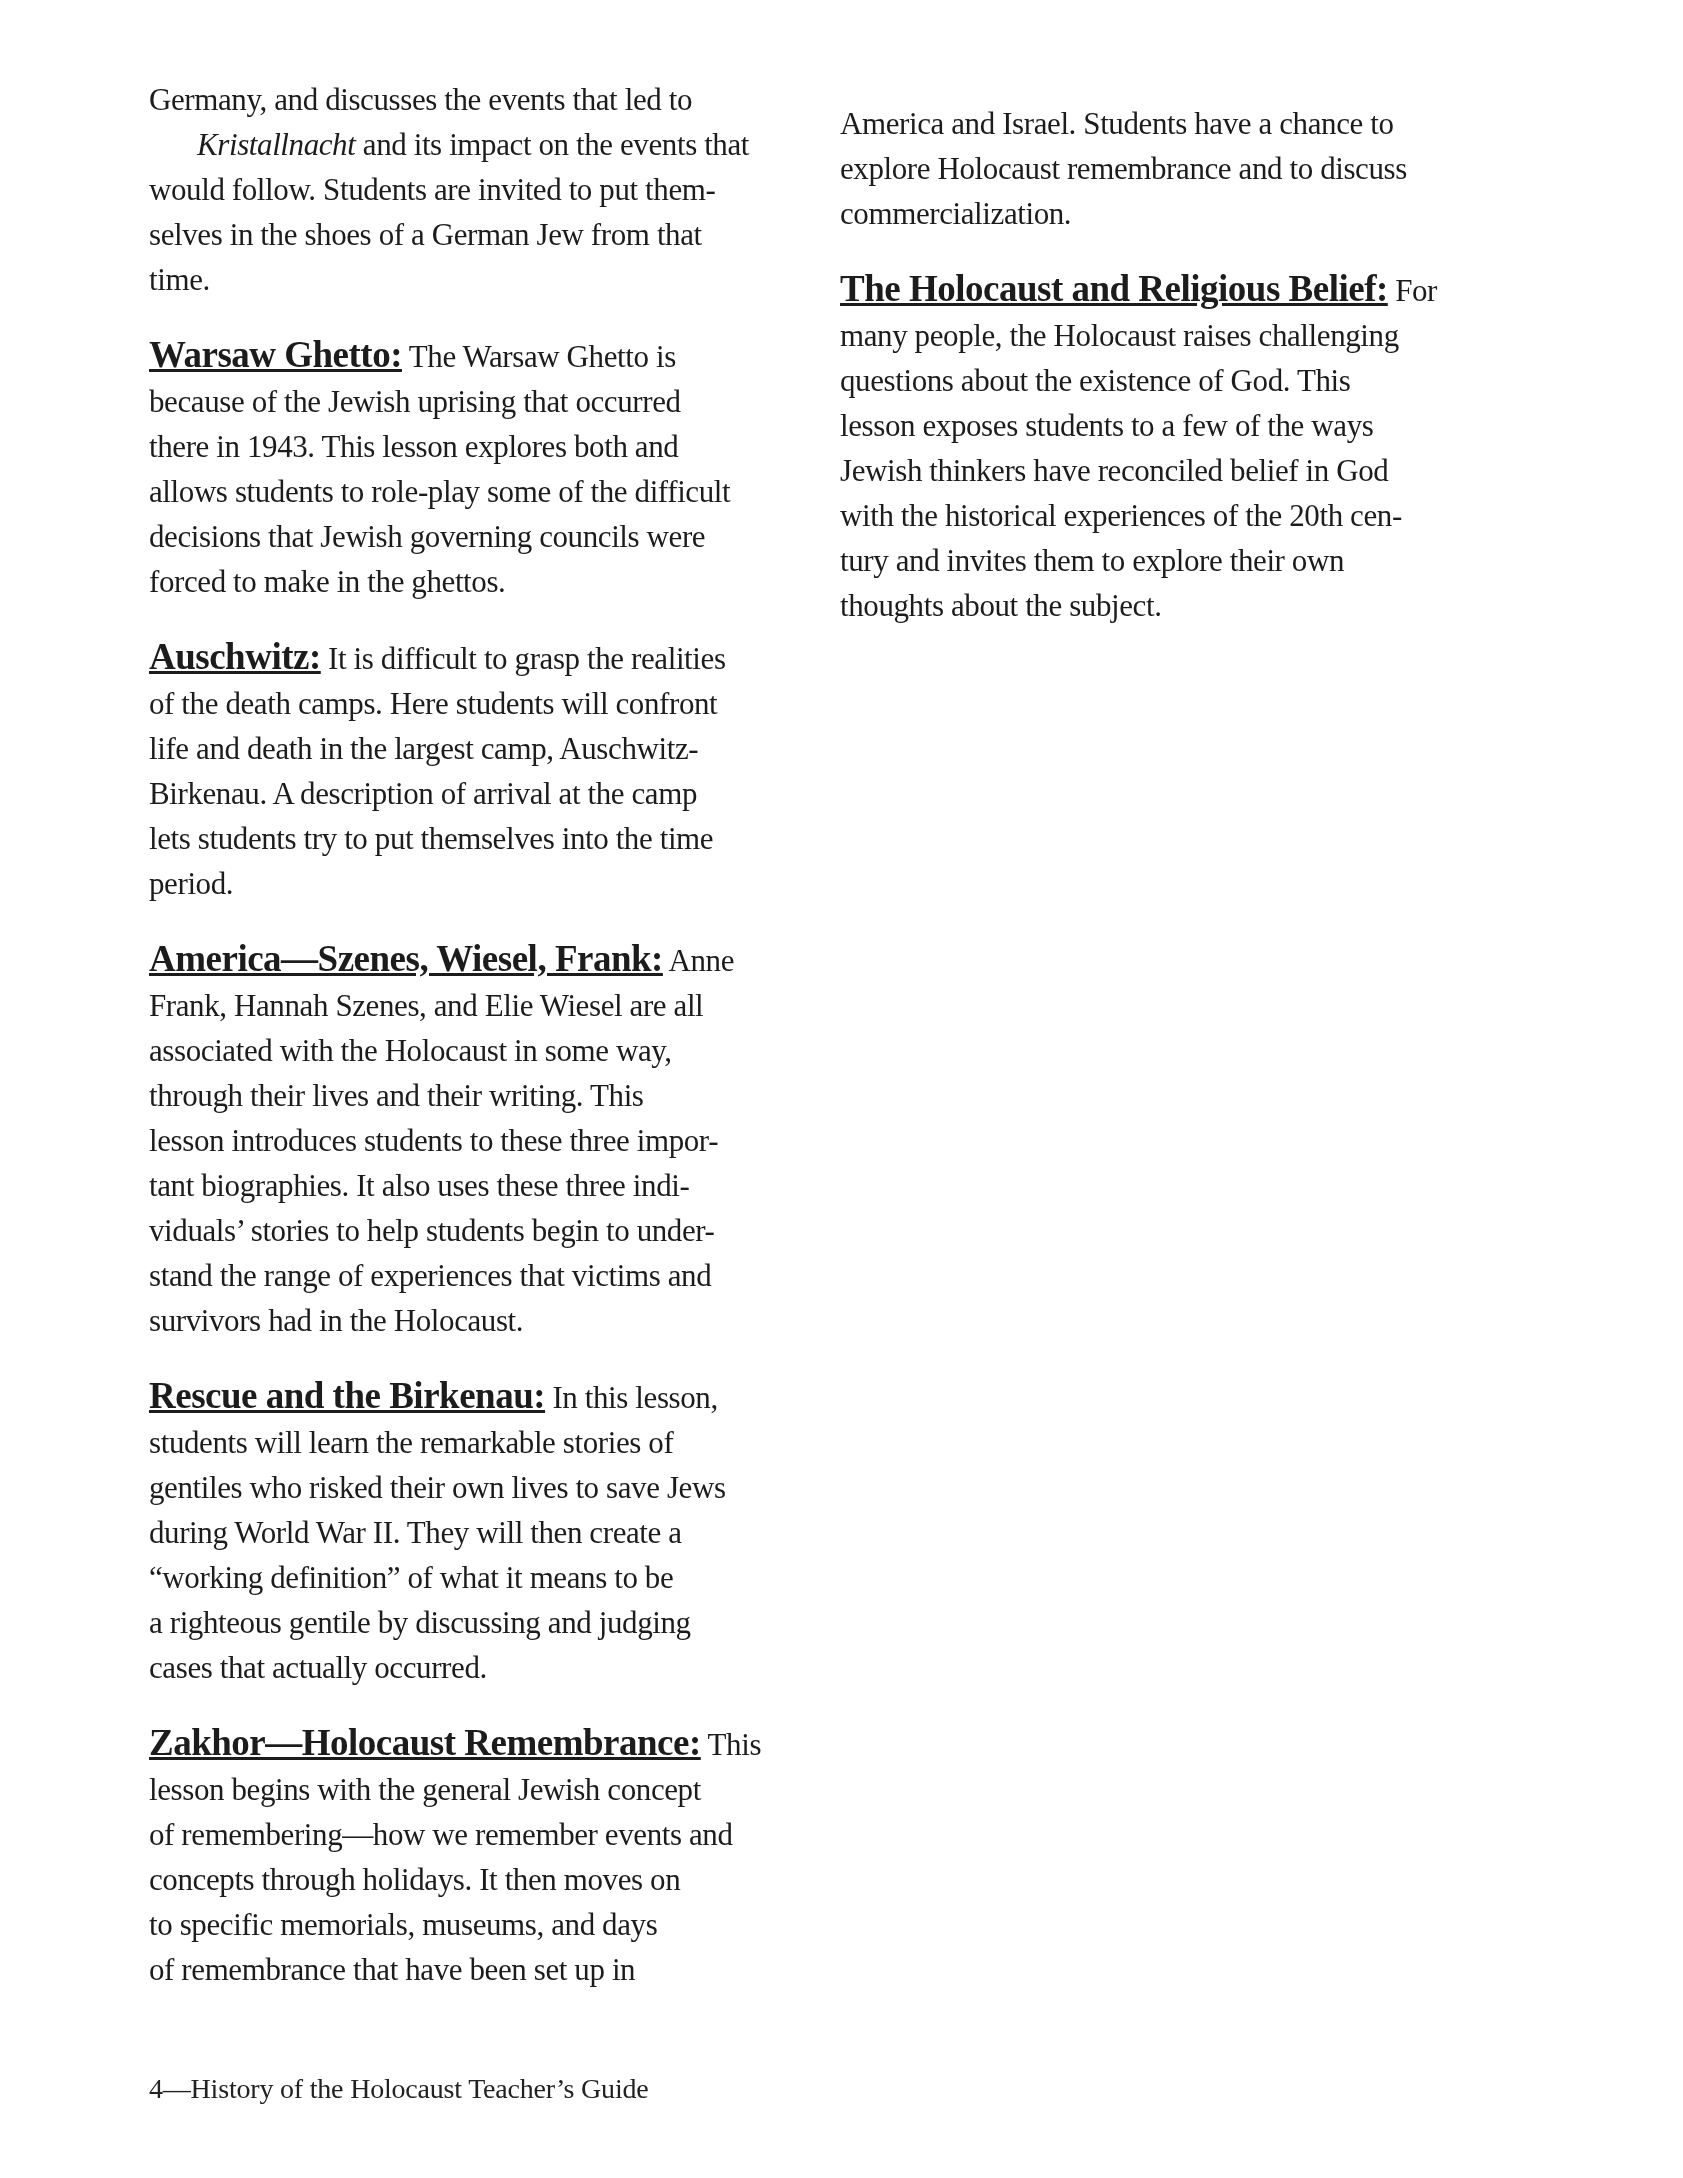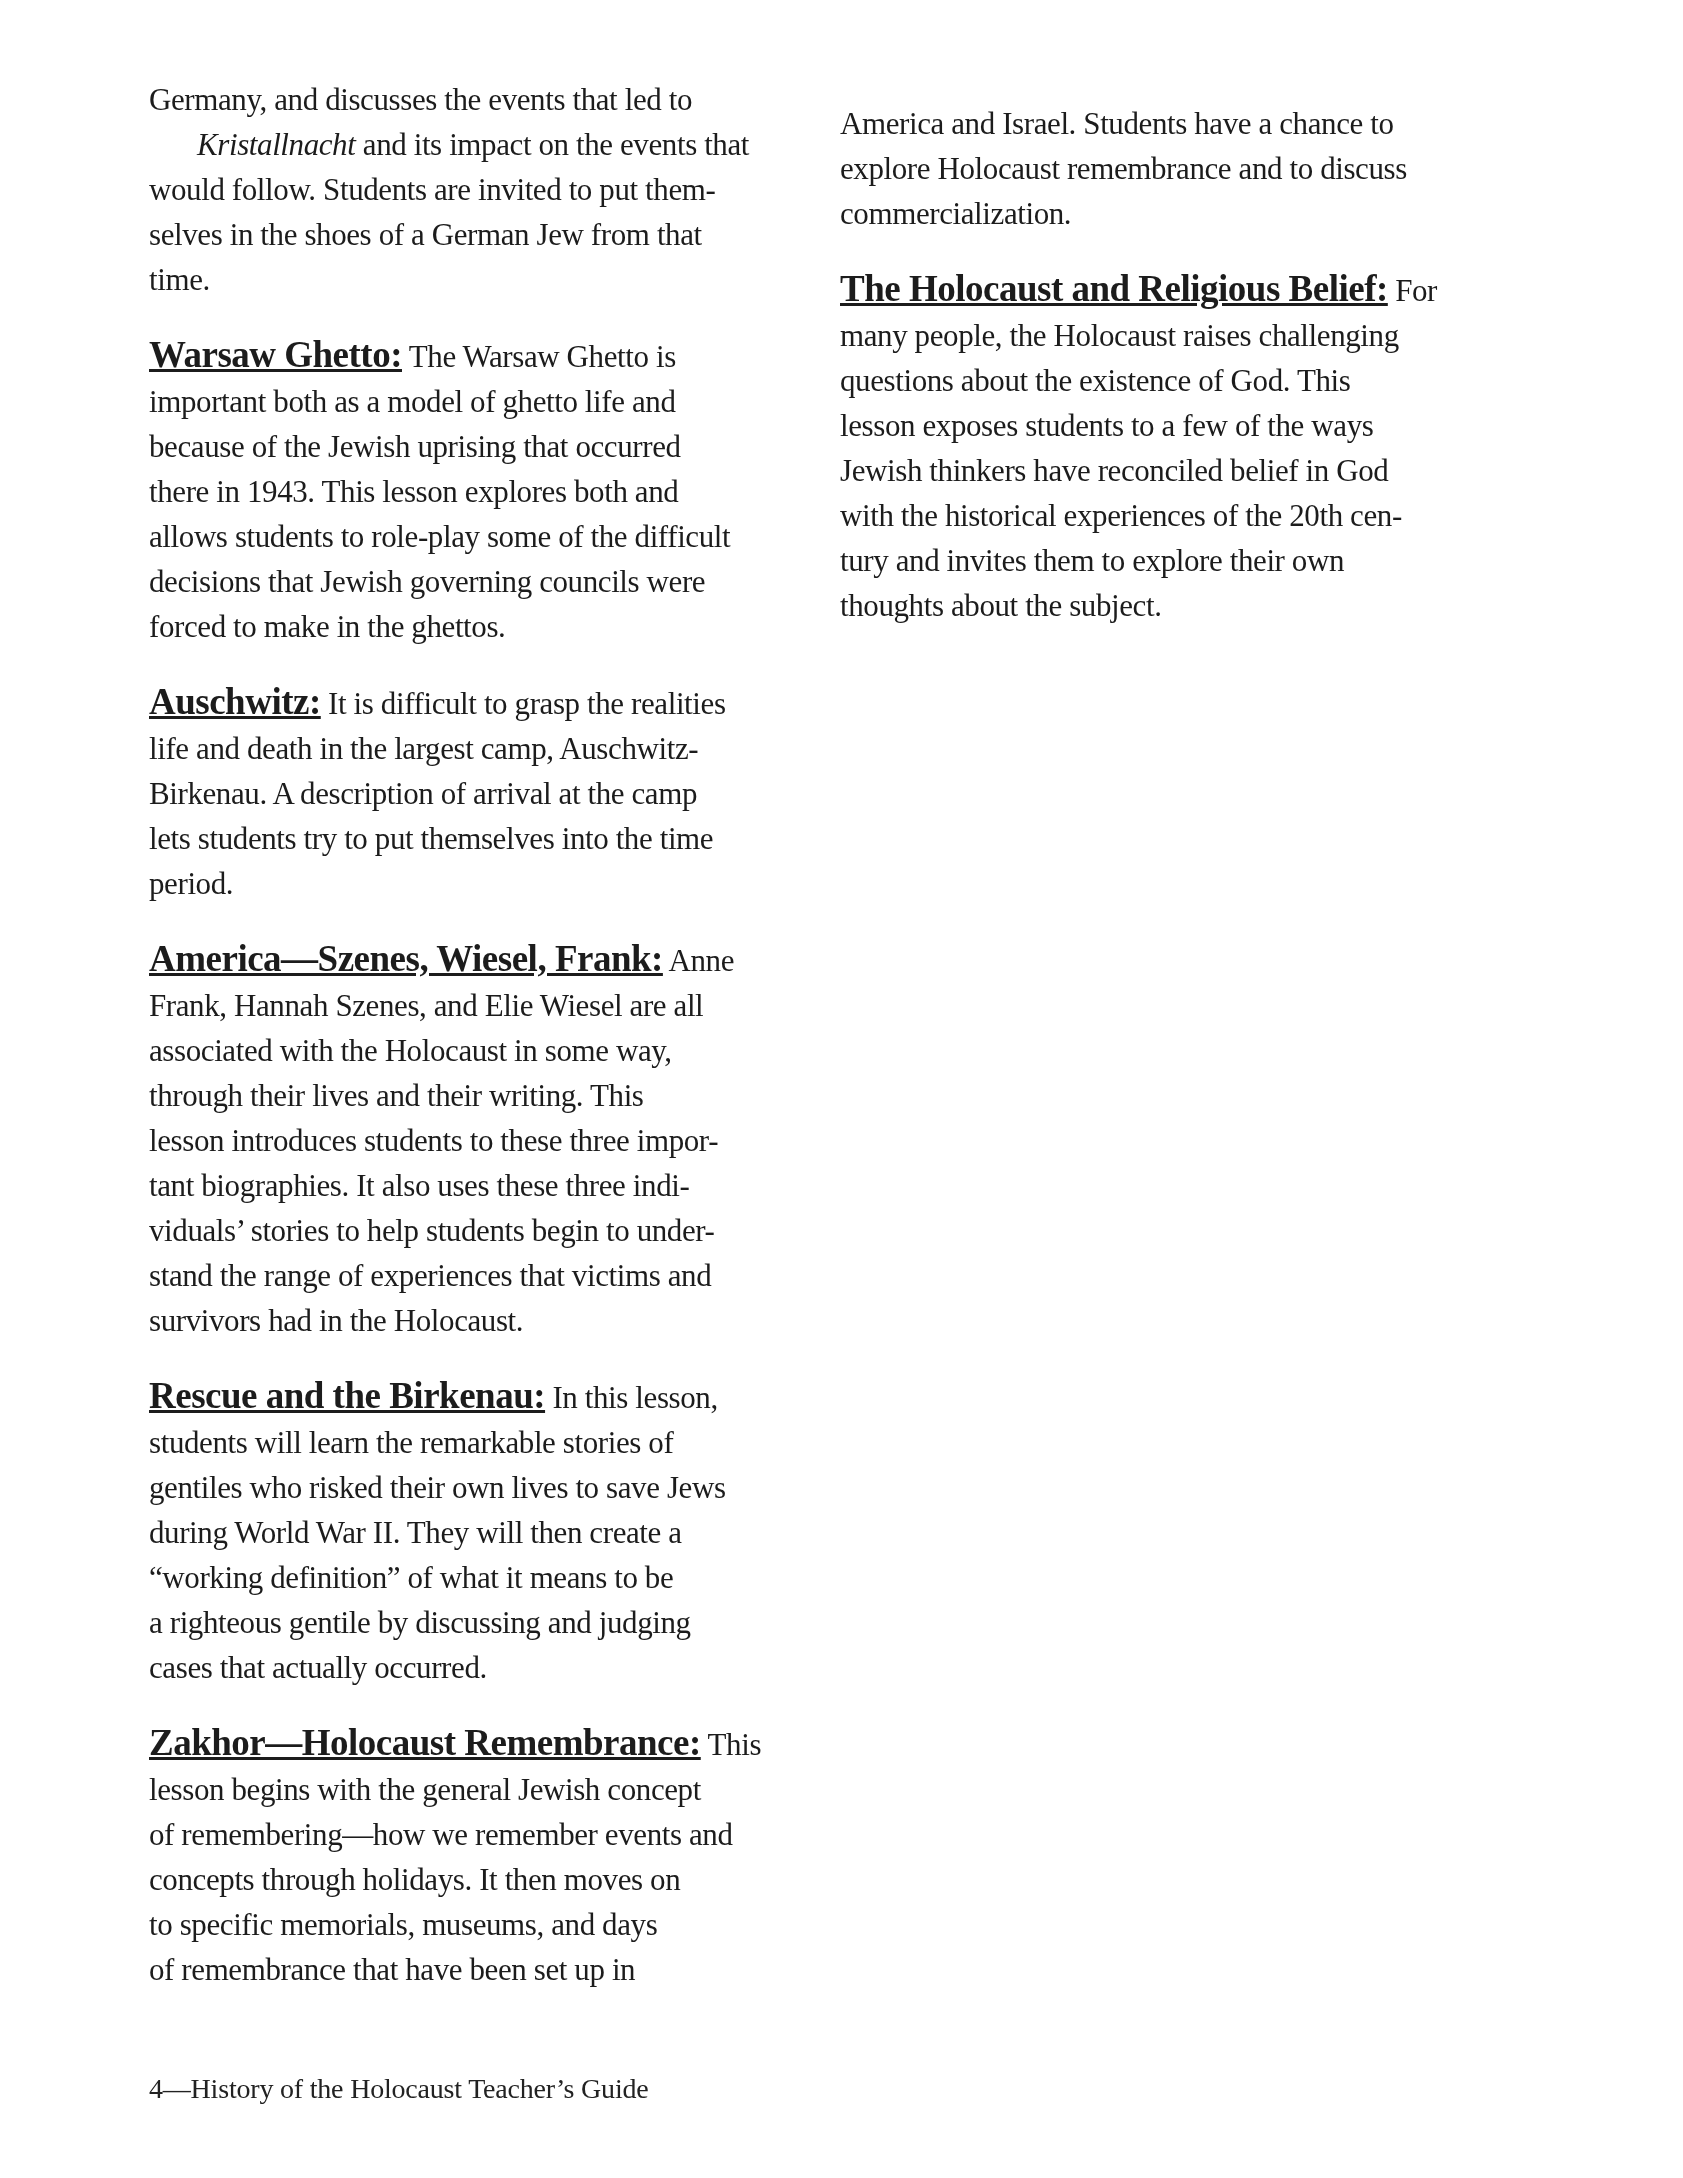--- a/index.html
+++ b/index.html
@@ -54,29 +54,29 @@
   <div class="col col-left" id="col-left">
       <div class="para">
         <div class="line"><span class="run">Germany, and discusses the events that led to</span></div>
         <div class="line"><span class="run-i">Kristallnacht</span><span class="run"> and its impact on the events that</span></div>
         <div class="line"><span class="run">would follow. Students are invited to put them-</span></div>
         <div class="line"><span class="run">selves in the shoes of a German Jew from that</span></div>
         <div class="line"><span class="run">time.</span></div>
       </div>
       <div class="para">
         <div class="line"><span class="run-b">Warsaw Ghetto:</span><span class="run"> The Warsaw Ghetto is</span></div>
-        <div class="line"><span class="run">important both as a model of ghetto life and</span></div>
         <div class="line"><span class="run">because of the Jewish uprising that occurred</span></div>
         <div class="line"><span class="run">there in 1943. This lesson explores both and</span></div>
         <div class="line"><span class="run">allows students to role-play some of the difficult</span></div>
         <div class="line"><span class="run">decisions that Jewish governing councils were</span></div>
         <div class="line"><span class="run">forced to make in the ghettos.</span></div>
       </div>
       <div class="para">
         <div class="line"><span class="run-b">Auschwitz:</span><span class="run"> It is difficult to grasp the realities</span></div>
+        <div class="line"><span class="run">of the death camps. Here students will confront</span></div>
         <div class="line"><span class="run">life and death in the largest camp, Auschwitz-</span></div>
         <div class="line"><span class="run">Birkenau. A description of arrival at the camp</span></div>
         <div class="line"><span class="run">lets students try to put themselves into the time</span></div>
         <div class="line"><span class="run">period.</span></div>
       </div>
       <div class="para">
         <div class="line"><span class="run-b">America—Szenes, Wiesel, Frank:</span><span class="run"> Anne</span></div>
         <div class="line"><span class="run">Frank, Hannah Szenes, and Elie Wiesel are all</span></div>
         <div class="line"><span class="run">associated with the Holocaust in some way,</span></div>
         <div class="line"><span class="run">through their lives and their writing. This</span></div>

